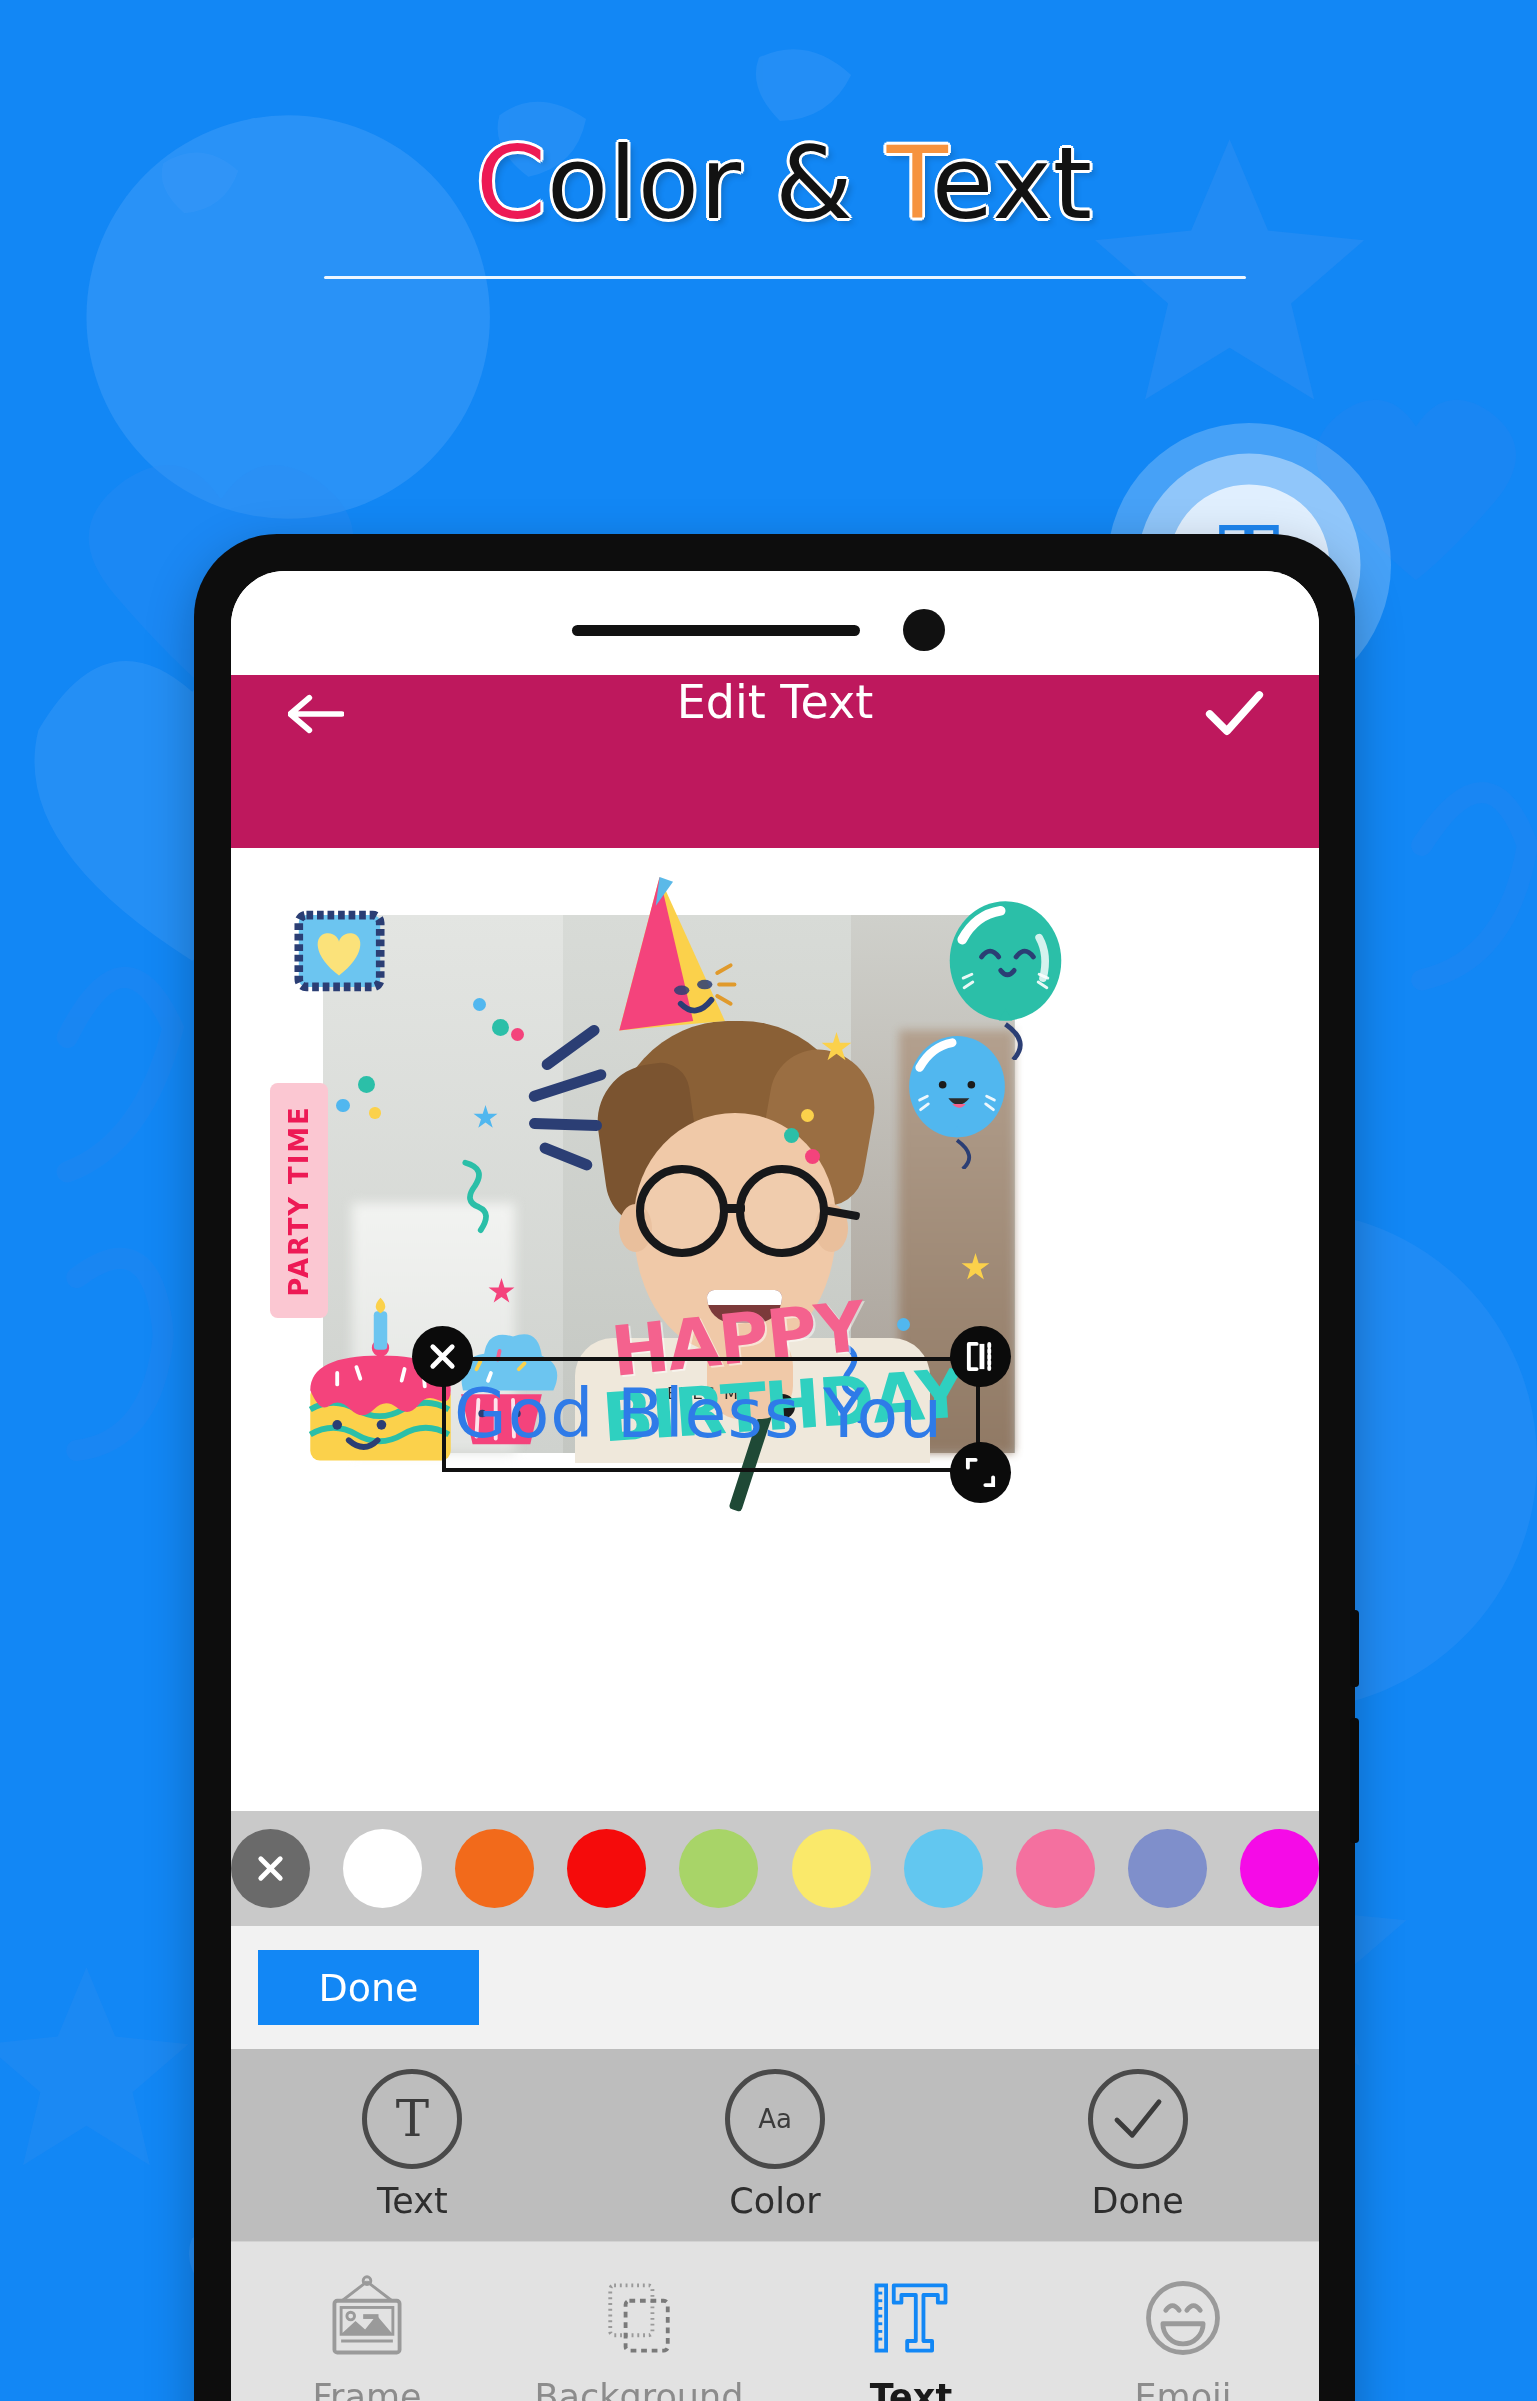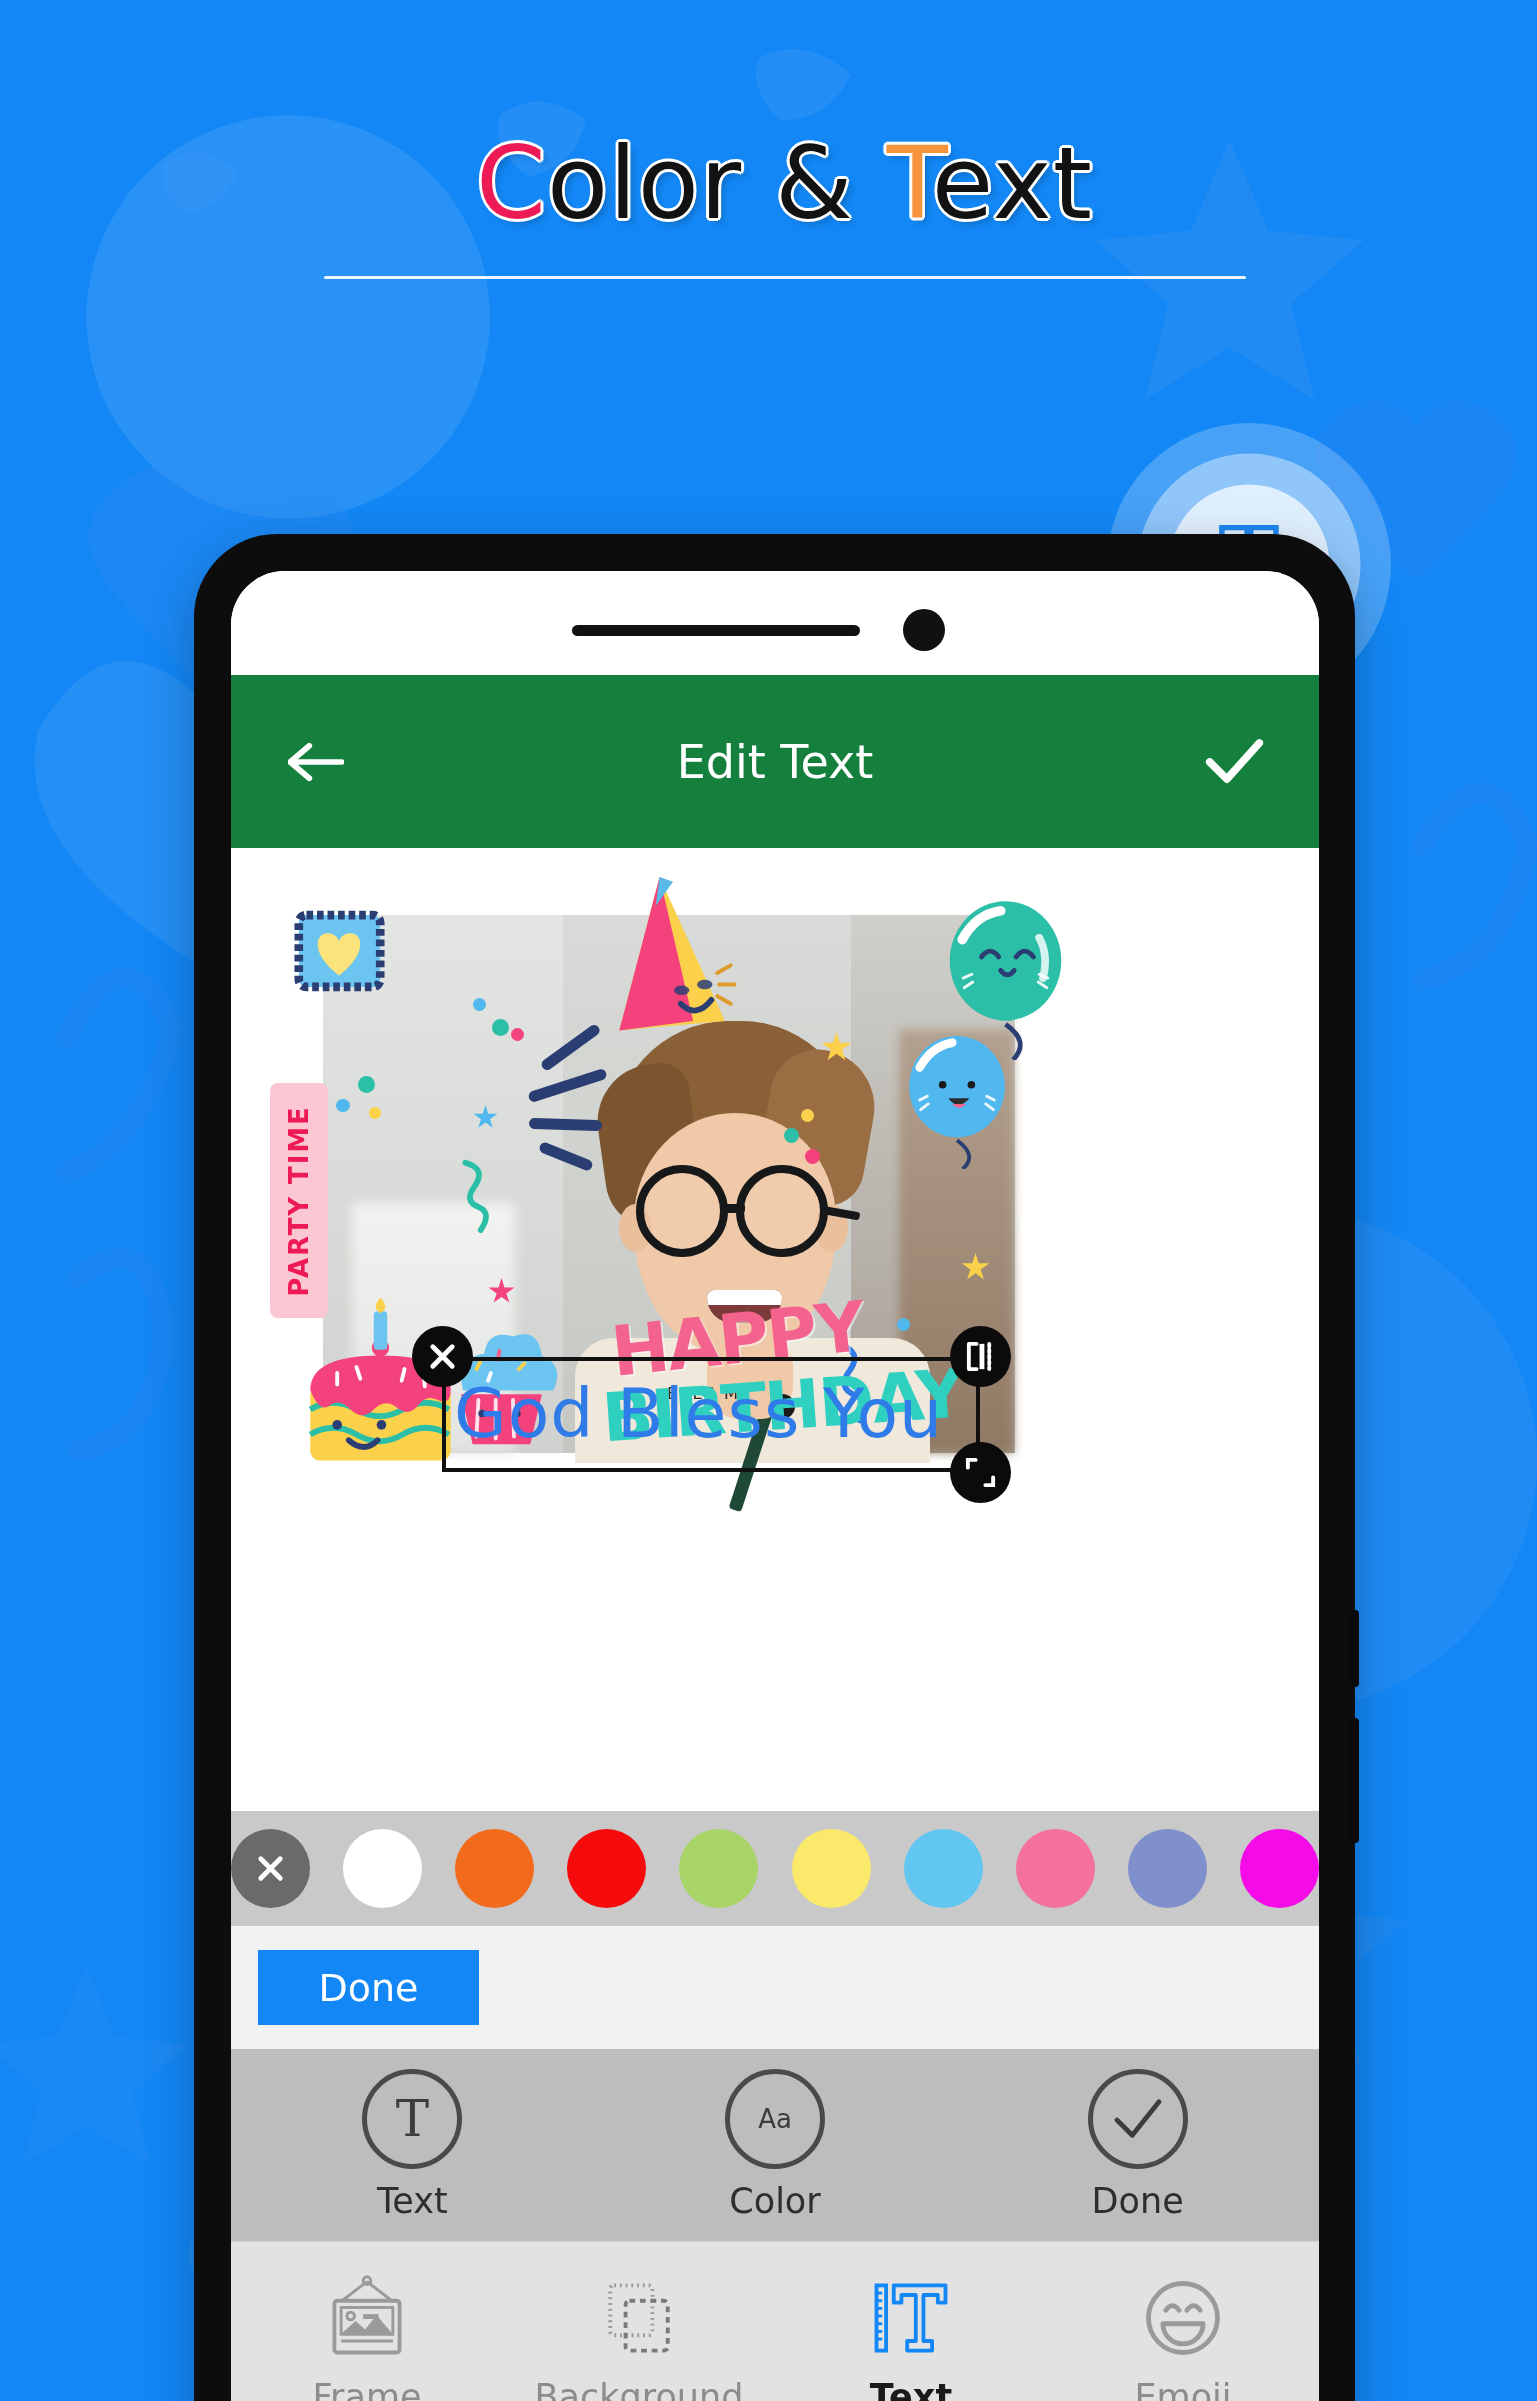--- a/index.html
+++ b/index.html
@@ -105,22 +105,22 @@
   .sb2 { top: 1184px; height: 125px; }
 
   
   .app {
     position: absolute; left: 0; top: 104px;
     width: 1088px; height: 1772px;
     background: #fff;
     display: flex; flex-direction: column;
   }
   .appbar {
-    height: 173px; background: #15803d; flex: 0 0 auto;
-    display: flex; align-items: center; padding: 0 46px;
+    height: 173px; background: #be185d; flex: 0 0 auto;
+    display: flex; padding: 0 46px;
     position: relative;
   }
   .appbar-title {
     position: absolute; left: 0; right: 0; text-align: center;
     font-size: 46px; color: #fff; font-family: "DejaVu Sans", sans-serif;
     pointer-events: none;
   }
   .icon-btn { width: 77px; height: 77px; display: flex; align-items: center; justify-content: center; position: relative; z-index: 2; cursor: pointer; }
   .appbar .spacer { flex: 1; }
 

